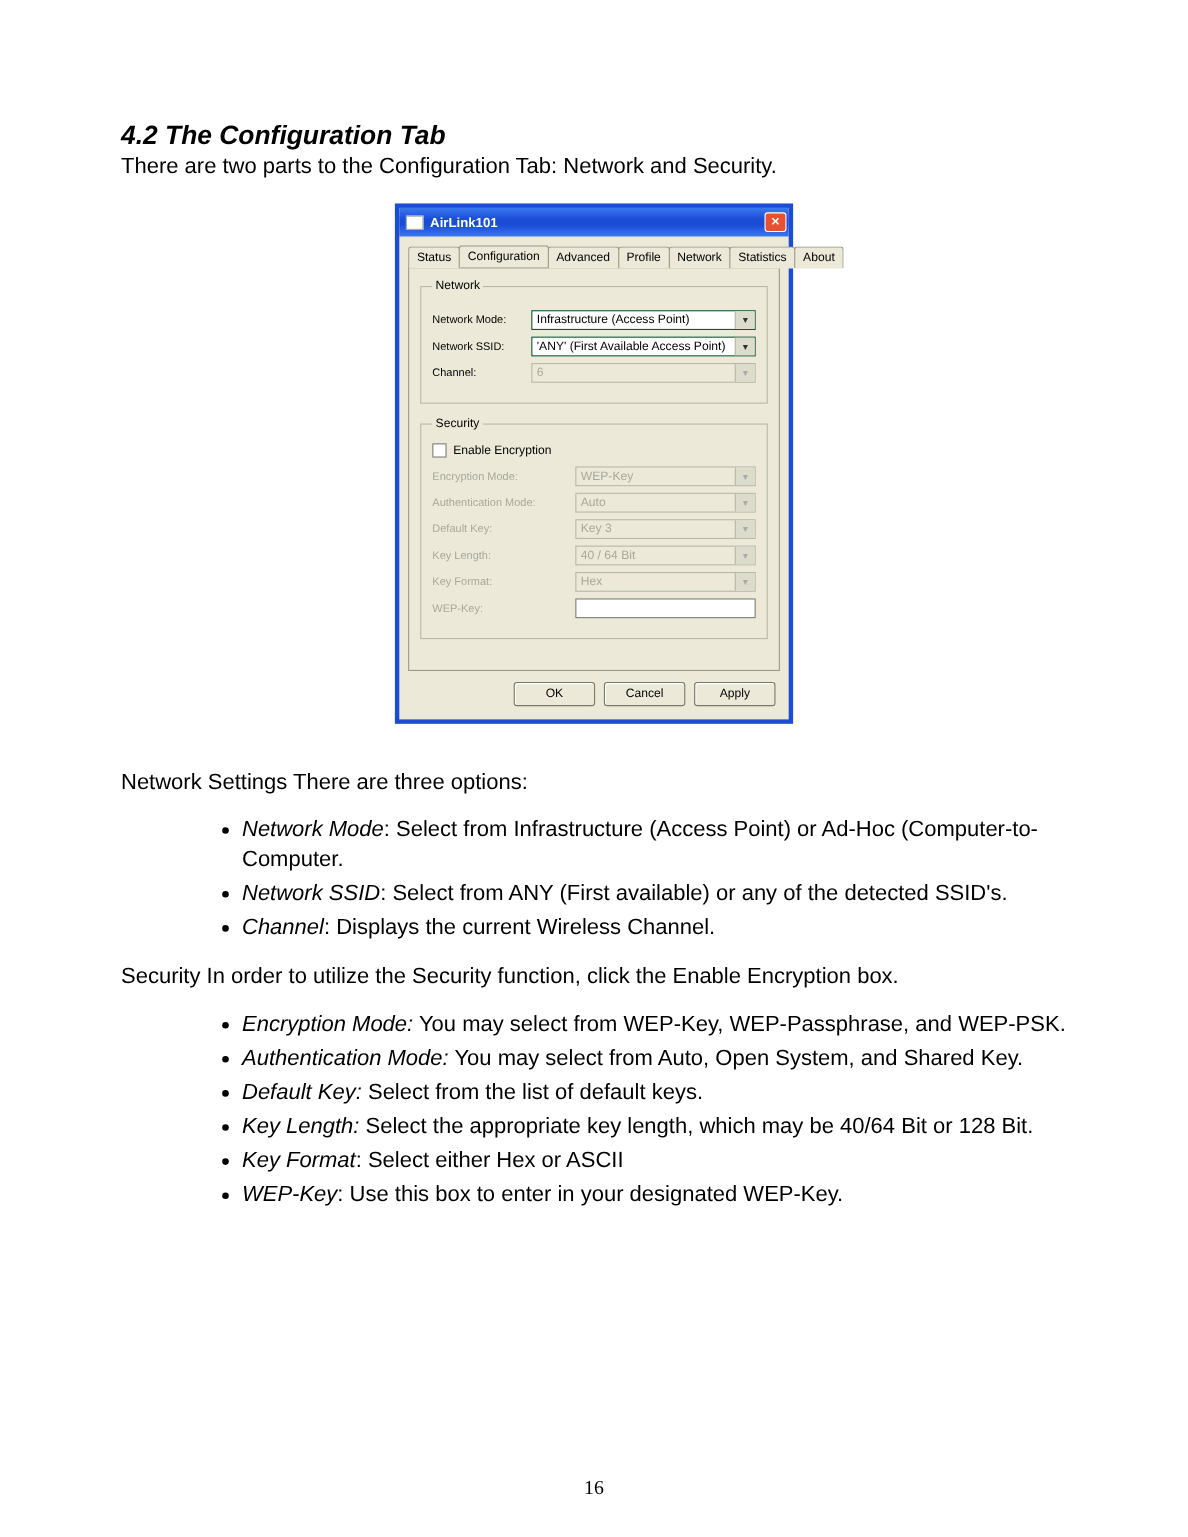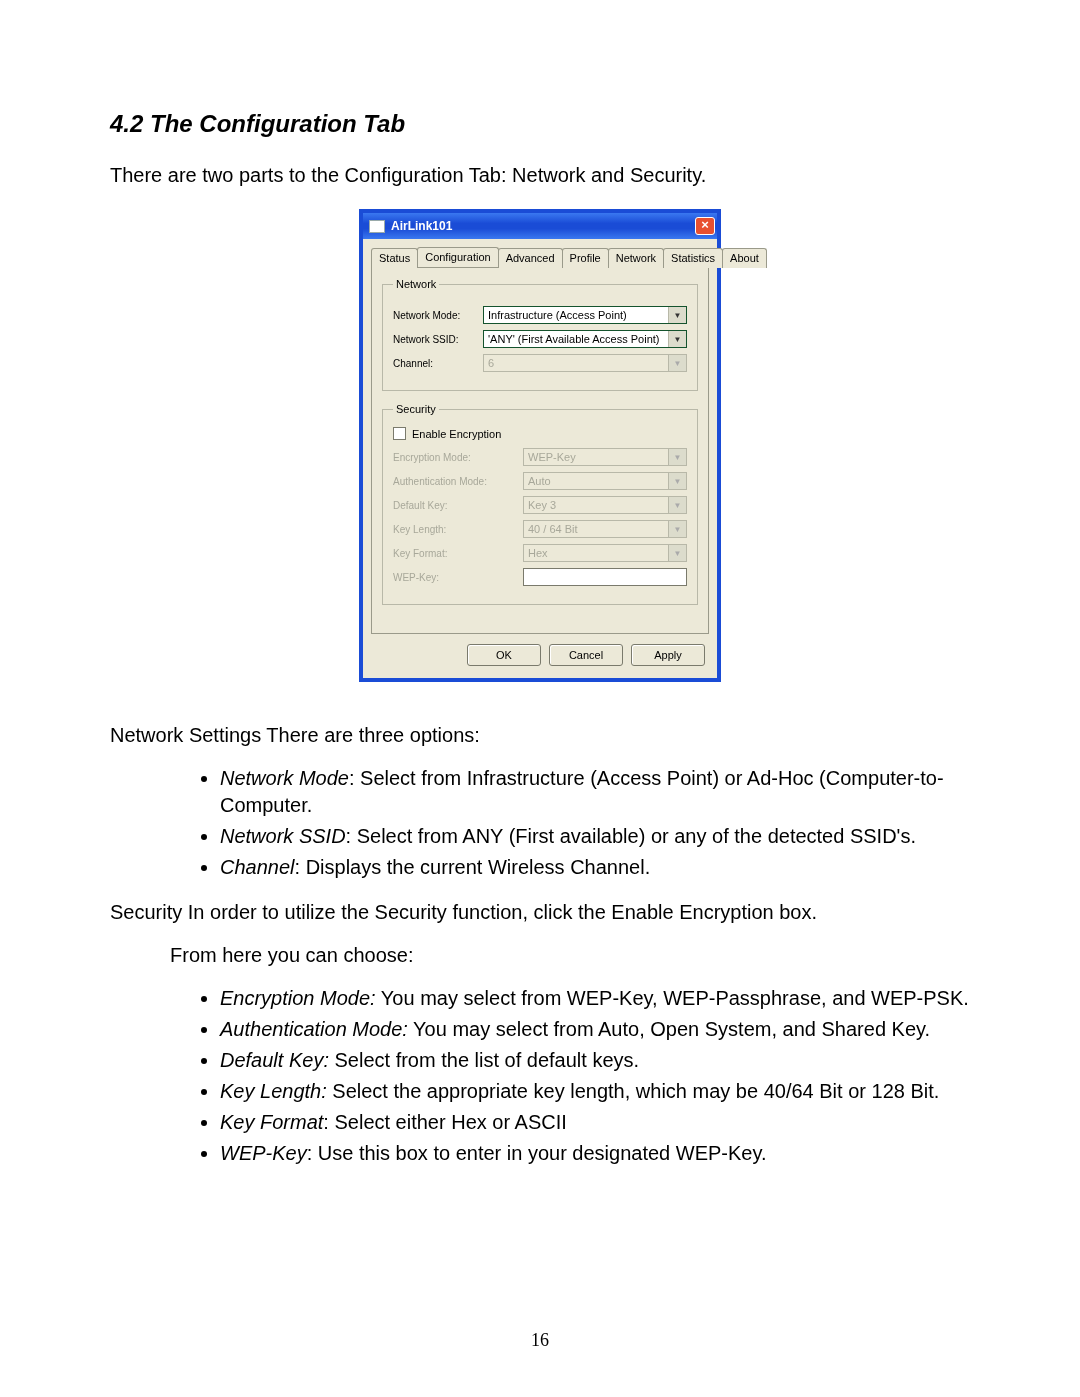--- a/index.html
+++ b/index.html
@@ -13,21 +13,20 @@
     width: 1080px;
     min-height: 1397px;
     padding: 110px 110px 40px 110px;
     box-sizing: border-box;
     position: relative;
   }
   .heading {
     font-weight: bold;
     font-style: italic;
     font-size: 24px;
-    margin-bottom: 24px;
   }
   .body-text {
     font-size: 20px;
     line-height: 1.35;
     margin-bottom: 16px;
   }
   .indent {
     margin-left: 60px;
   }
   ul.bullets {
@@ -39,21 +38,21 @@
     line-height: 1.35;
     margin-bottom: 4px;
   }
   .bold { font-weight: normal; }
   .ital { font-style: italic; }
 
   .page-num {
     position: absolute;
     left: 0;
     right: 0;
-    bottom: 46px;
+    bottom: 34px;
     text-align: center;
     font-size: 18px;
     font-family: "Times New Roman", Times, serif;
   }
 
   
   .dialog-wrap {
     width: 362px;
     margin: 20px auto 40px auto;
   }
@@ -364,21 +363,20 @@
     </li>
     <li>
       <span class="ital">Channel</span><span>: Displays the current Wireless Channel.</span>
     </li>
   </ul>
 
   <div class="body-text">
     <span class="bold">Security</span><span> In order to utilize the Security function, click the </span><span class="bold">Enable Encryption</span><span> box.</span>
   </div>
 
-  <div class="body-text indent">From here you can choose:</div>
 
   <ul class="bullets">
     <li>
       <span class="ital">Encryption Mode:</span><span> You may select from </span><span class="bold">WEP-Key</span><span>, </span><span class="bold">WEP-Passphrase</span><span>, and </span><span class="bold">WEP-PSK</span><span>.</span>
     </li>
     <li>
       <span class="ital">Authentication Mode:</span><span>  You may select from </span><span class="bold">Auto</span><span>, </span><span class="bold">Open System</span><span>, and </span><span class="bold">Shared Key</span><span>.</span>
     </li>
     <li>
       <span class="ital">Default Key:</span><span> Select from the list of default keys.</span>

